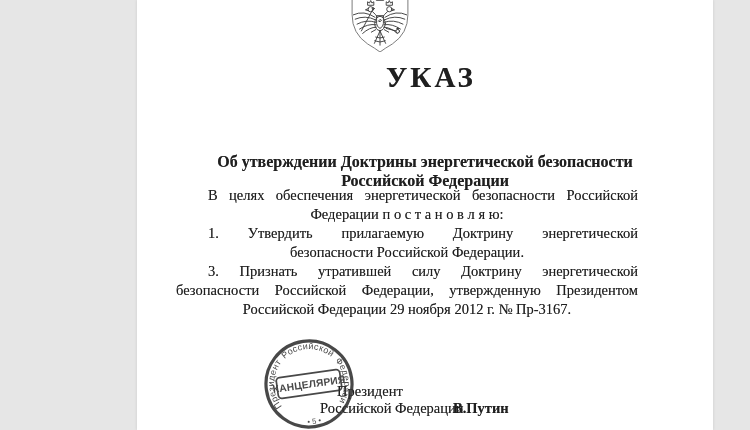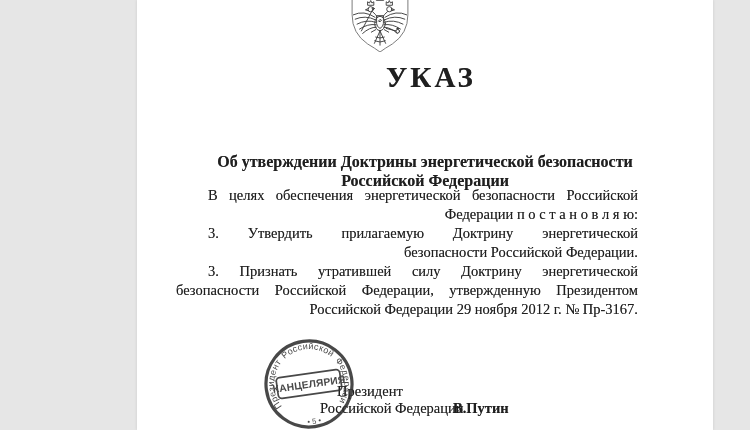--- a/index.html
+++ b/index.html
@@ -34,21 +34,21 @@
   }
   .heading{
     position:absolute; top:140px; left:0; right:0;
     text-align:center; font-weight:bold;
     font-size:16px; line-height:19px;margin-top:12px;
   }
   .body-block{
     position:absolute; top:186px; left:13px; width:462px;
     font-size:14.5px; line-height:19px;margin-left:26px;
   }
-  .line{ text-align:right; }
+  .line{ text-align:center; }
   .line.j{ text-align:justify; text-align-last:justify; }
   .line.ind{ text-indent:32px; }
 
   .sig{ position:absolute; font-size:14.5px; white-space:nowrap; }
   .sig1{ left:200px; top:383px; }
   .sig2{ left:183px; top:400px; }
   .sig-name{ left:316px; top:400px;font-weight:bold; }
 
   .stamp{
     position:absolute; left:112px; top:324px;
@@ -106,21 +106,21 @@
 
 
   <div class="heading ink">
     <div>Об утверждении Доктрины энергетической безопасности</div>
     <div>Российской Федерации</div>
   </div>
 
   <div class="body-block ink">
     <div class="line j ind">В целях обеспечения энергетической безопасности Российской</div>
     <div class="line">Федерации п о с т а н о в л я ю:</div>
-    <div class="line j ind">3. Утвердить прилагаемую Доктрину энергетической</div>
+    <div class="line j ind">1. Утвердить прилагаемую Доктрину энергетической</div>
     <div class="line">безопасности Российской Федерации.</div>
     <div class="line j ind">3. Признать утратившей силу Доктрину энергетической</div>
     <div class="line j">безопасности Российской Федерации, утвержденную Президентом</div>
     <div class="line">Российской Федерации 29 ноября 2012 г. № Пр-3167.</div>
   </div>
 
   <div class="sig sig1 ink">Президент</div>
   <div class="sig sig2 ink">Российской Федерации</div>
   <div class="sig sig-name ink">В.Путин</div>
 

